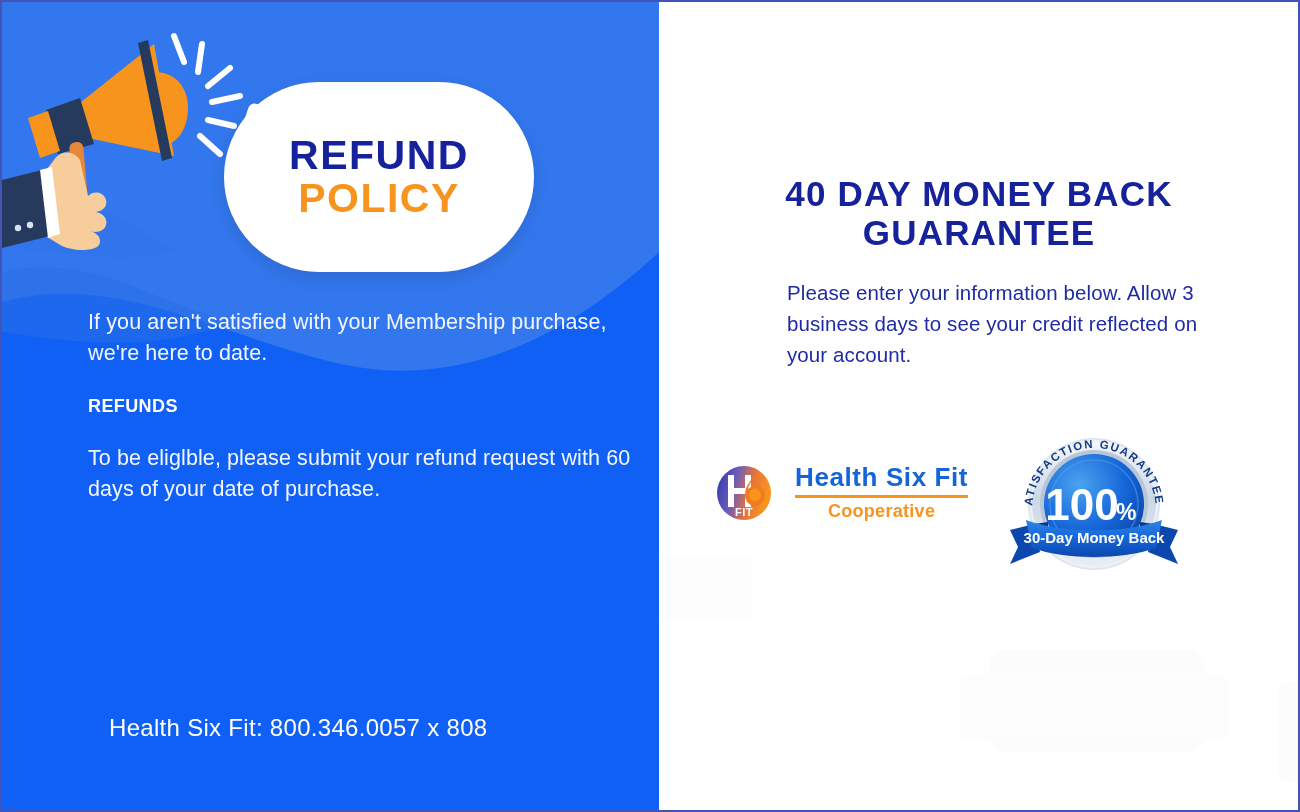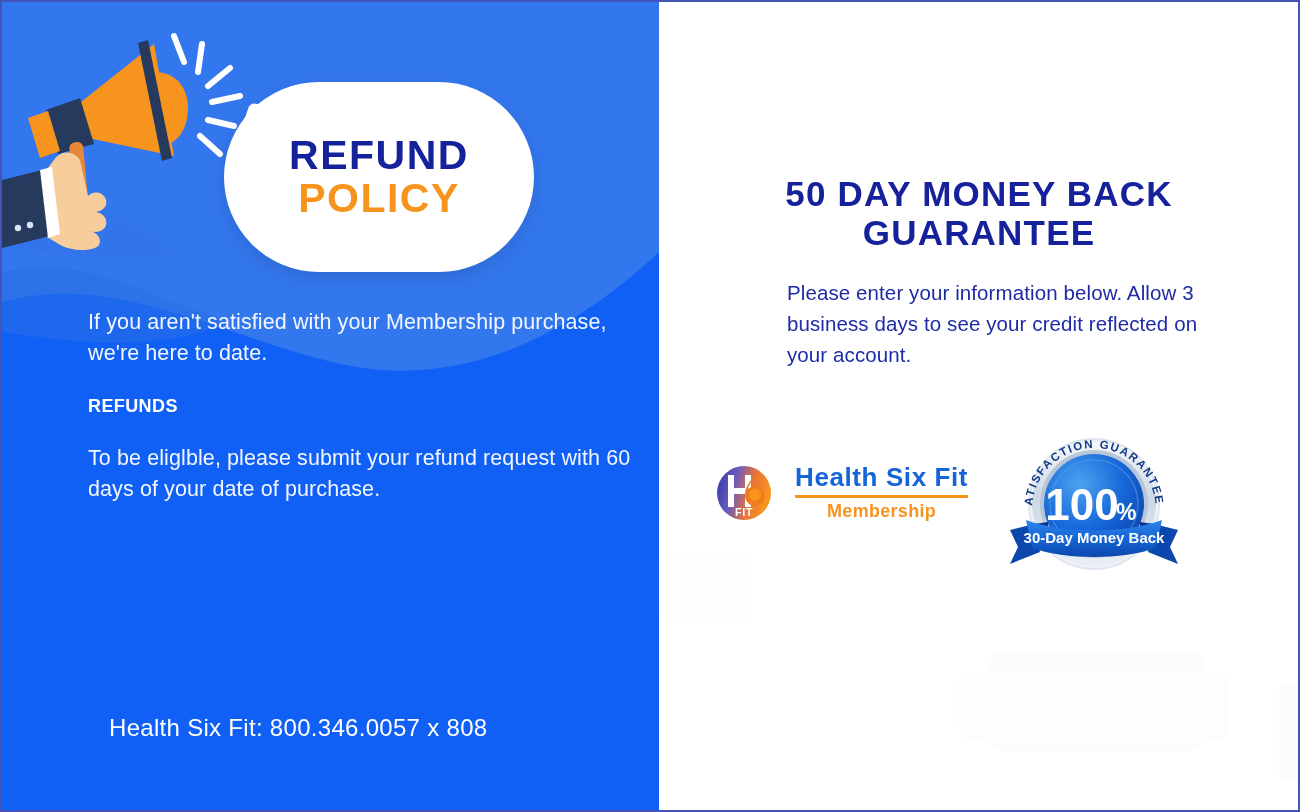--- a/index.html
+++ b/index.html
@@ -242,21 +242,21 @@
     <div id="phone-line">Health Six Fit: 800.346.0057 x 808</div>
   </div>
 
   <div id="right-panel">
 
     <div id="watermark-a"></div>
     <div id="watermark-b"></div>
     <div id="watermark-c"></div>
     <div id="watermark-d"></div>
 
-    <h1 id="right-title">50 DAY MONEY BACK GUARANTEE</h1>
+    <h1 id="right-title">40 DAY MONEY BACK GUARANTEE</h1>
 
     <p id="right-subtext">Please enter your information below. Allow 3 business days to see your credit reflected on your account.</p>
 
     <div id="logo-block">
       <svg id="logo-mark" viewBox="0 0 58 58">
         <defs>
           <linearGradient id="lgGrad" x1="0" y1="0" x2="1" y2="0.25">
             <stop offset="0%" stop-color="#2b38a8"></stop>
             <stop offset="38%" stop-color="#6b5bbd"></stop>
             <stop offset="70%" stop-color="#e8743a"></stop>
@@ -271,21 +271,21 @@
 
         <path d="M43,10 C34,16 30,24 30,31 A10,10 0 1 0 41,22
                  C38,22 35,23 33,25 C34,20 38,14 44,11 Z" fill="#f07c1e"></path>
         <circle cx="40" cy="31" r="6" fill="#f7941e"></circle>
 
         <text x="29" y="52" font-family="Liberation Sans, sans-serif" font-size="11" font-weight="bold" fill="#ffffff" text-anchor="middle" letter-spacing="0.5">FIT</text>
       </svg>
       <div id="logo-wordmark">
         <div id="logo-name">Health Six Fit</div>
         <div id="logo-rule"></div>
-        <div id="logo-tagline">Membership</div>
+        <div id="logo-tagline">Cooperative</div>
       </div>
     </div>
 
     <svg id="guarantee-badge" viewBox="0 0 200 160">
       <defs>
         <radialGradient id="sealGrad" cx="0.35" cy="0.3" r="0.85">
           <stop offset="0%" stop-color="#4aa3f0"></stop>
           <stop offset="55%" stop-color="#1565d8"></stop>
           <stop offset="100%" stop-color="#0b3f9c"></stop>
         </radialGradient>

